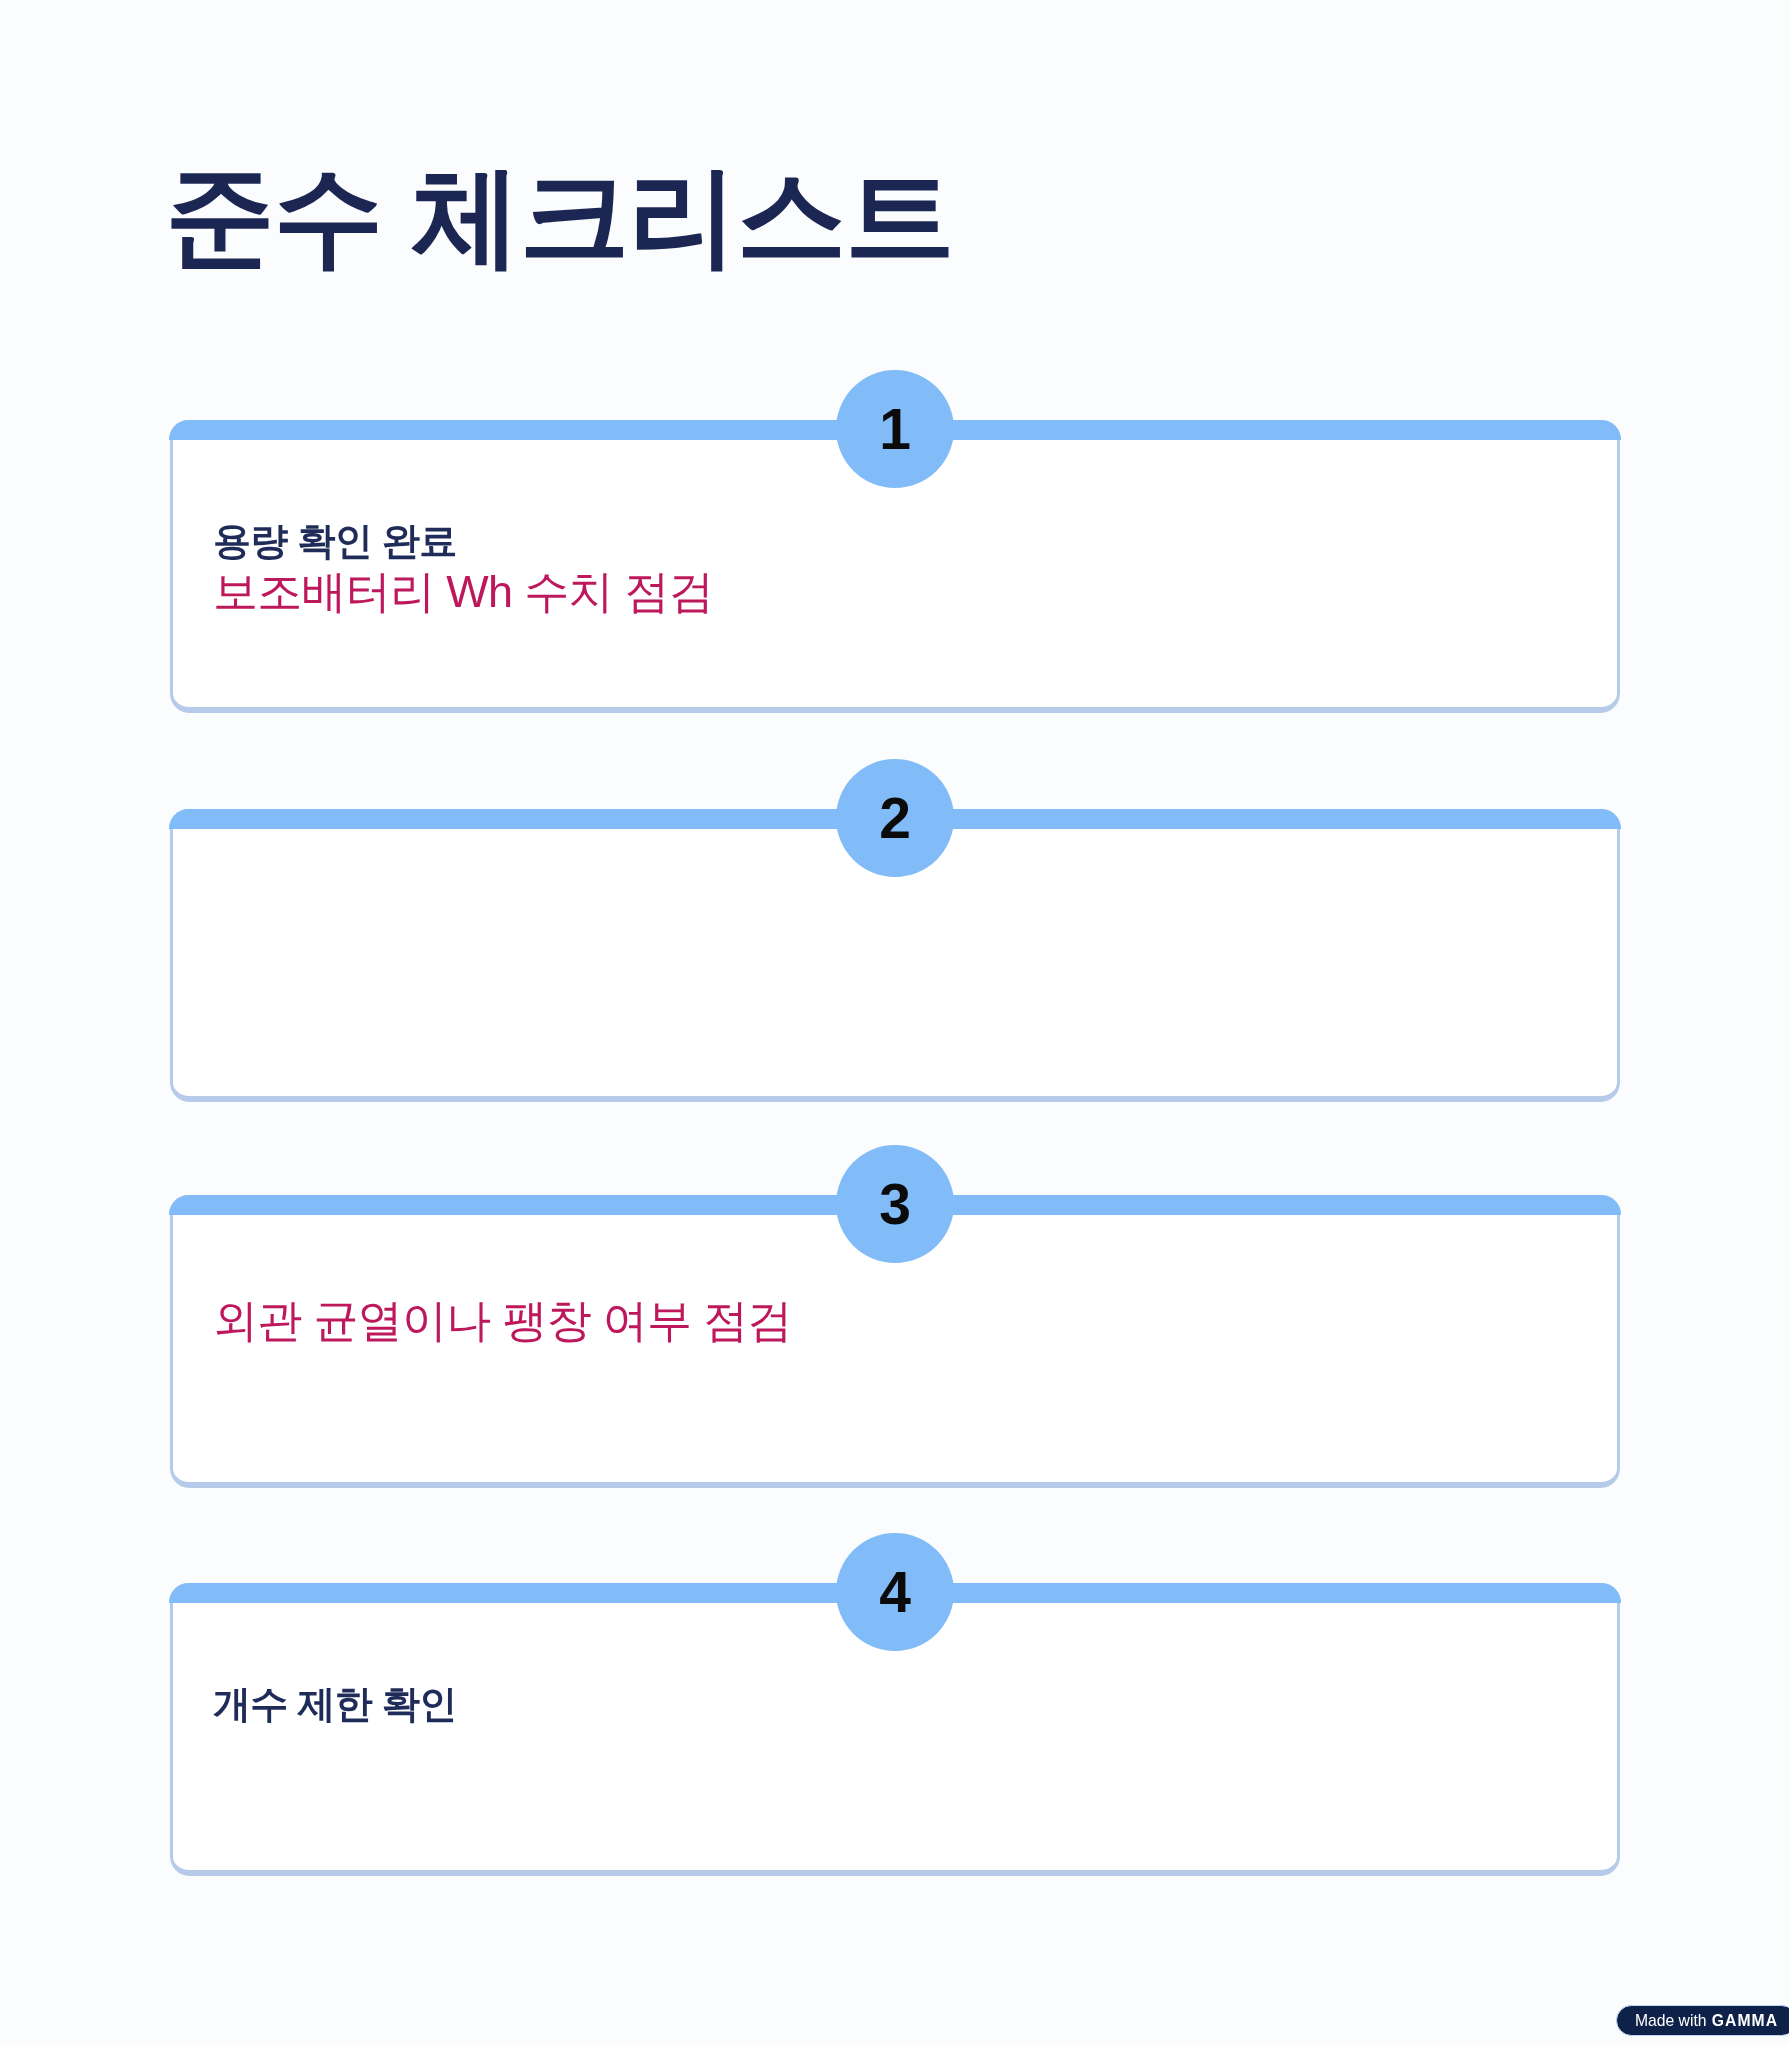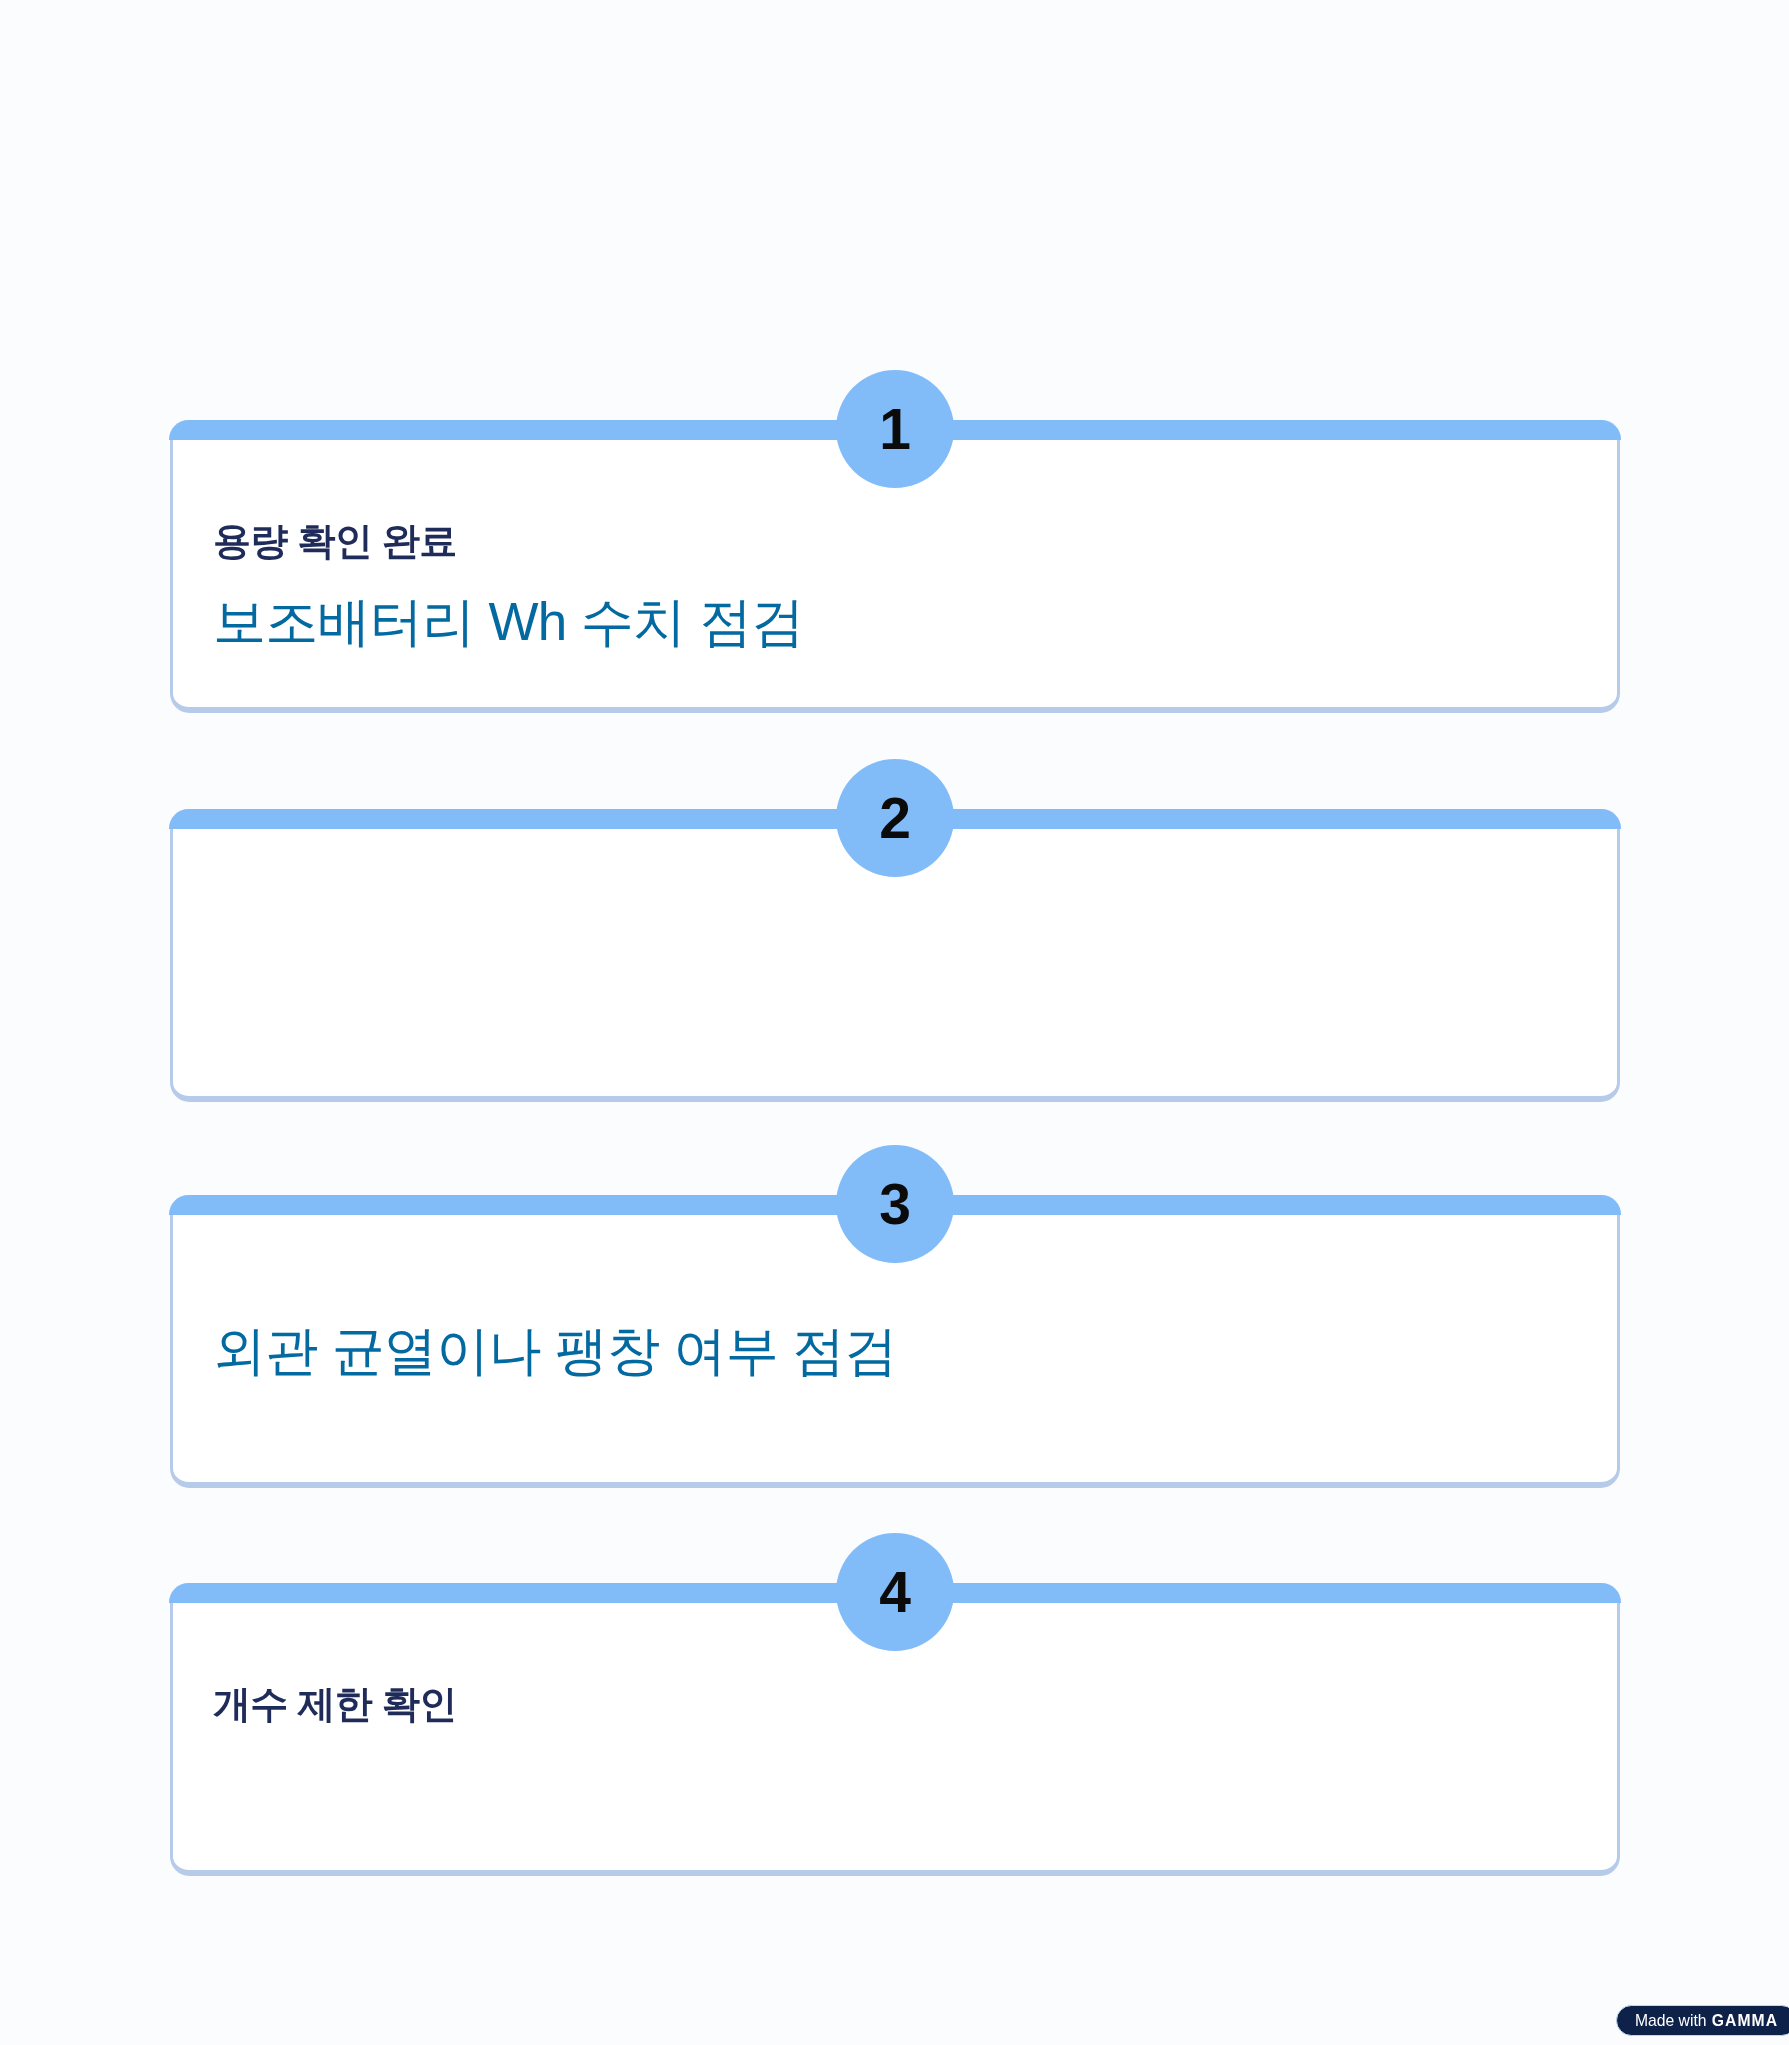--- a/index.html
+++ b/index.html
@@ -73,25 +73,24 @@
     padding:95px 40px 0 40px;
   }
   .card-heading{
     font-size:38px;
     line-height:1.2;
     font-weight:700;
     color:var(--navy);
     letter-spacing:-0.7px;
   }
   .card-desc{
-    margin-top:25px;
-    font-size:53px;
+    font-size:45px;
     line-height:1.2;
     font-weight:400;
-    color:#0369a1;
+    color:#be185d;
     letter-spacing:-0.7px;
   }
   .card-1{top:421px;}
   .card-2{top:810px;}
   .card-3{top:1196px;}
   .card-4{top:1584px;}
   .gamma-badge{
     position:absolute;
     left:1616px;
     top:2005px;
@@ -112,20 +111,21 @@
   .gamma-badge .brand{
     font-weight:700;
     letter-spacing:1.1px;
   }
 </style>
 </head>
 <body>
 
 <div class="slide">
 
+  <h1 class="slide-title">준수 체크리스트</h1>
 
   <section class="card card-1">
     <div class="card-topbar"></div>
     <div class="card-circle">1</div>
     <div class="card-content">
       <h2 class="card-heading">용량 확인 완료</h2>
       <p class="card-desc">보조배터리 Wh 수치 점검</p>
     </div>
   </section>
 

